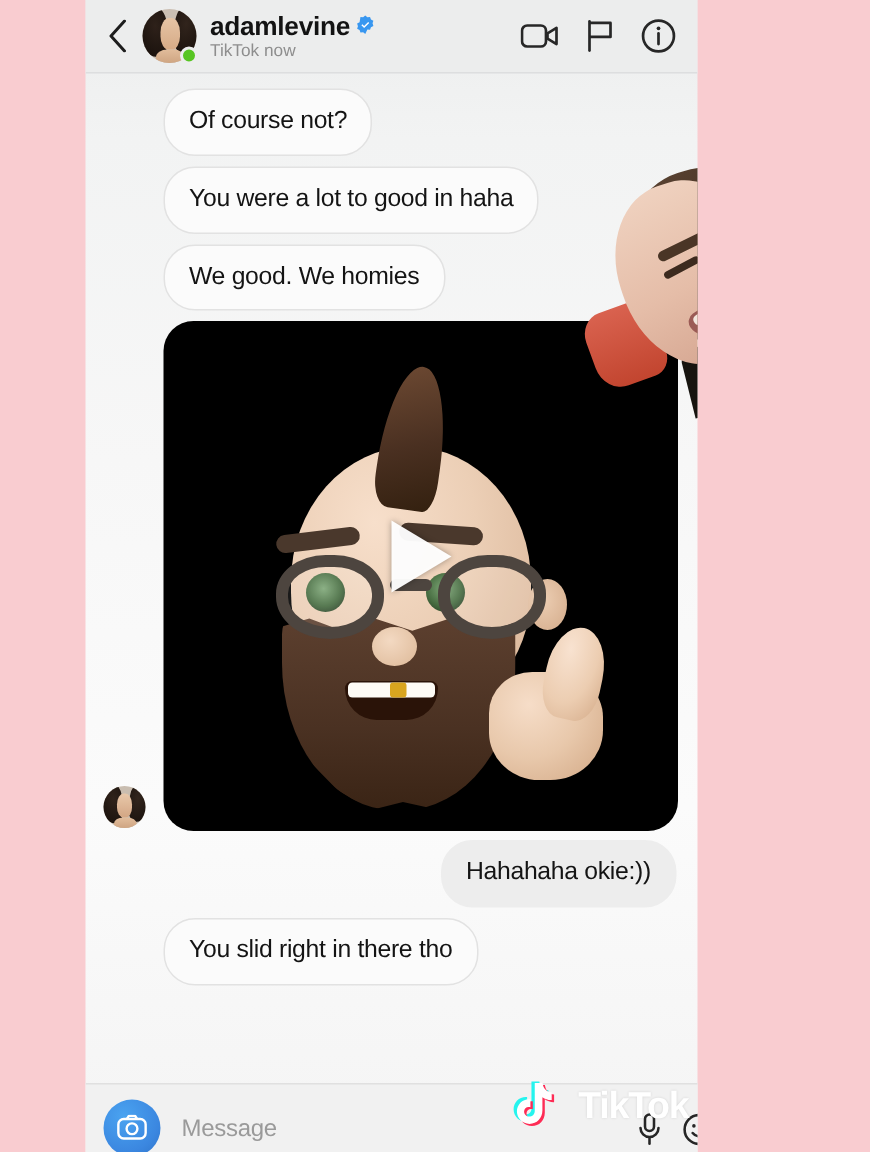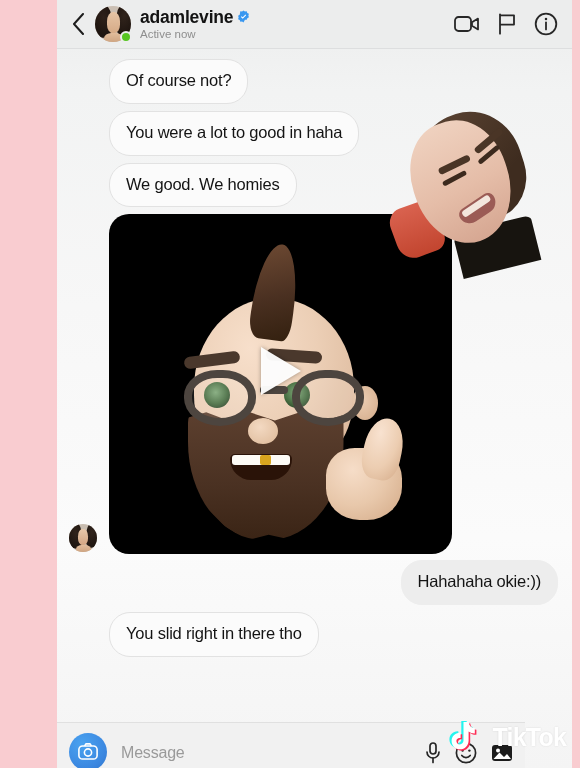--- a/index.html
+++ b/index.html
@@ -17,21 +17,21 @@
     width: 580px;
     height: 768px;
     background: #f9ccd0;
   }
 
   
   #screen {
     position: absolute;
     left: 57px;
     top: 0;
-    width: 515px;
+    width: 408px;
     height: 768px;
     background: linear-gradient(180deg, #eceded 0%, #f2f3f3 12%, #f7f7f7 40%, #fbfbfb 70%, #f4f4f4 100%);
     overflow: hidden;
   }
 
   
   #header {
     position: relative;
     height: 49px;
     background: #eceded;
@@ -474,21 +474,21 @@
       </div>
 
       <div class="name-block">
         <div class="name-row">
           <span class="username">adamlevine</span>
           <svg class="verified" viewBox="0 0 24 24">
             <path fill="#3897f0" d="M12 .7l2.6 2.1 3.3-.4 1.1 3.2 3 1.5-1 3.2 1 3.2-3 1.5-1.1 3.2-3.3-.4L12 23.3l-2.6-2.1-3.3.4-1.1-3.2-3-1.5 1-3.2-1-3.2 3-1.5L6.1 2.4l3.3.4z"></path>
             <path fill="#ffffff" d="M10.6 16.1l-3.4-3.4 1.3-1.3 2.1 2.1 5-5 1.3 1.3z"></path>
           </svg>
         </div>
-        <div class="active-now">Active now</div>
+        <div class="active-now">TikTok now</div>
       </div>
 
       <div class="hdr-icons">
         <span class="ic">
           <svg width="26" height="20" viewBox="0 0 26 20" fill="none">
             <rect x="1" y="3" width="16" height="14" rx="3.5" stroke="#272727" stroke-width="1.8"></rect>
             <path d="M18 8.2 L24 4.6 V15.4 L18 11.8 Z" stroke="#272727" stroke-width="1.8" stroke-linejoin="round"></path>
           </svg>
         </span>
         <span class="ic">

